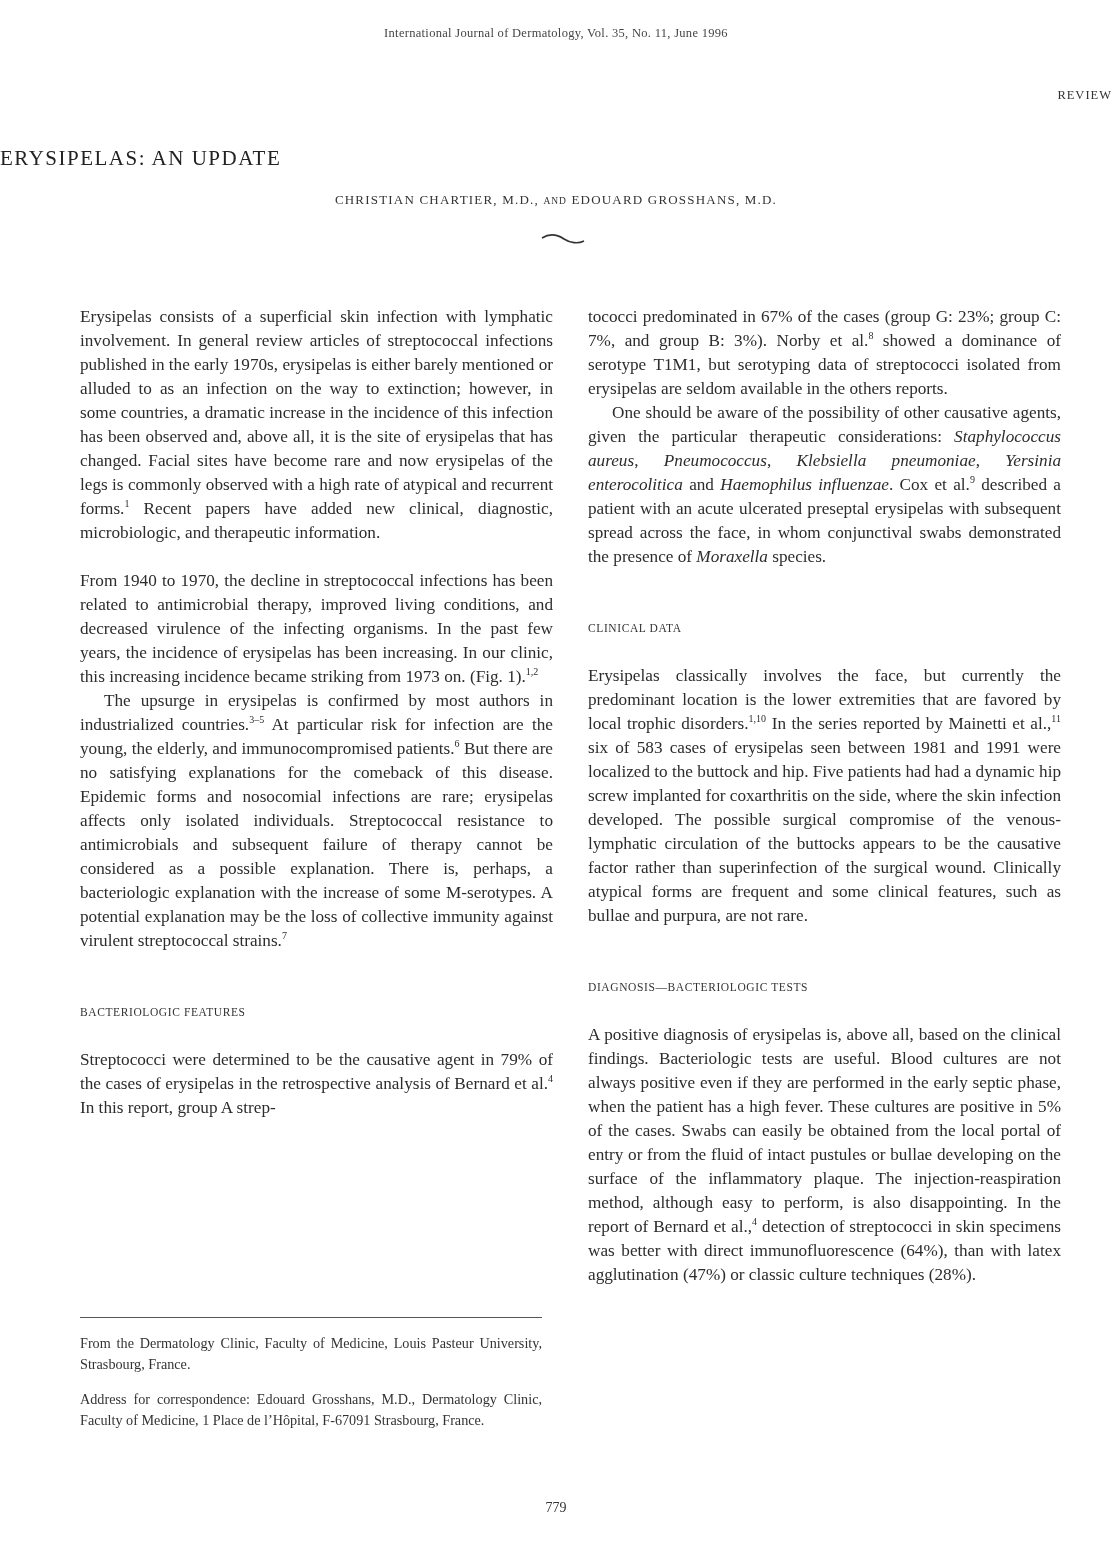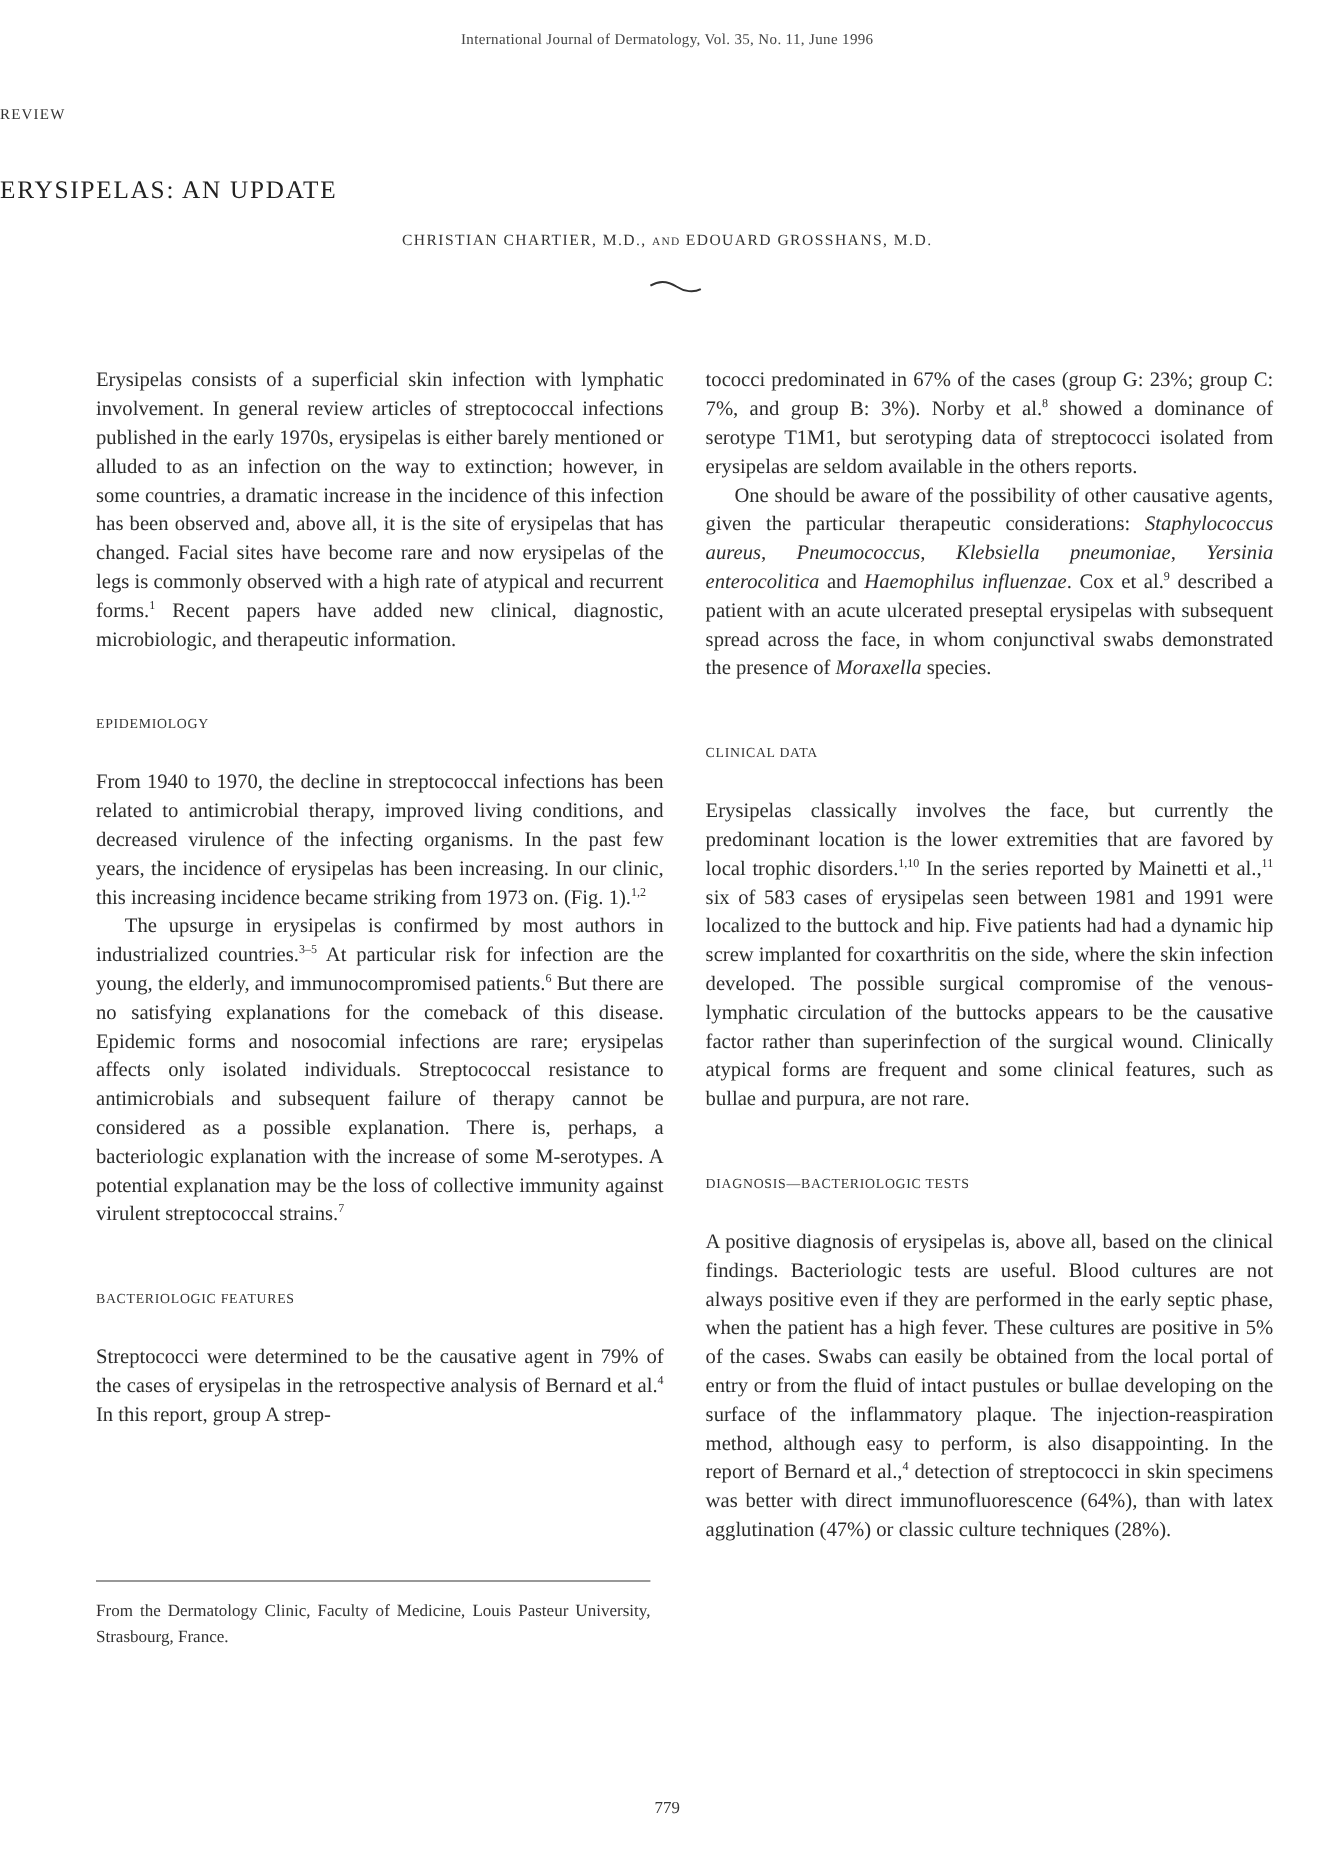--- a/index.html
+++ b/index.html
@@ -5,21 +5,21 @@
     html, body { margin: 0; padding: 0; background: #ffffff; }
     body {
       width: 1112px; height: 1558px; position: relative; overflow: hidden;
       font-family: "Liberation Serif", "DejaVu Serif", serif; color: #2a2a2a;
     }
     .running-head {
       position: absolute; top: 26px; left: 0; width: 1112px; text-align: center;
       font-size: 12.5px; letter-spacing: 0.3px; color: #444;
     }
     .review-label {
-      position: absolute; top: 88px; left: 0; width: 1112px; text-align: left;
+      position: absolute; top: 88px; left: 0; width: 1112px; text-align: right;
       font-size: 12.5px; letter-spacing: 1px; color: #333;
     }
     .title {
       position: absolute; top: 146px; left: 0; width: 1112px; 
       font-size: 21px; letter-spacing: 1.5px; color: #222;
     }
     .authors {
       position: absolute; top: 192px; left: 0; width: 1112px; text-align: center;
       font-size: 13px; letter-spacing: 1.2px; color: #333;
     }
@@ -69,21 +69,20 @@
 </div>
 <svg class="swash" viewBox="0 0 46 14">
   <path d="M2 6 C 10 1, 18 3, 24 7 C 30 11, 38 12, 44 9" stroke="#333" stroke-width="1.6" fill="none"></path>
 </svg>
 
 <div class="col col-left">
   <p class="noindent">
     <span>Erysipelas consists of a superficial skin infection with lymphatic involvement. In general review articles of streptococcal infections published in the early 1970s, erysipelas is either barely mentioned or alluded to as an infection on the way to extinction; however, in some countries, a dramatic increase in the incidence of this infection has been observed and, above all, it is the site of erysipelas that has changed. Facial sites have become rare and now erysipelas of the legs is commonly observed with a high rate of atypical and recurrent forms.</span><sup>1</sup><span> Recent papers have added new clinical, diagnostic, microbiologic, and therapeutic information.</span>
   </p>
 
-  <p class="section-head" style="margin-top:47px;">EPIDEMIOLOGY</p>
   <p class="noindent" style="margin-top:24px;">
     <span>From 1940 to 1970, the decline in streptococcal infections has been related to antimicrobial therapy, improved living conditions, and decreased virulence of the infecting organisms. In the past few years, the incidence of erysipelas has been increasing. In our clinic, this increasing incidence became striking from 1973 on. (Fig. 1).</span><sup>1,2</sup>
   </p>
   <p class="indent">
     <span>The upsurge in erysipelas is confirmed by most authors in industrialized countries.</span><sup>3–5</sup><span> At particular risk for infection are the young, the elderly, and immunocompromised patients.</span><sup>6</sup><span> But there are no satisfying explanations for the comeback of this disease. Epidemic forms and nosocomial infections are rare; erysipelas affects only isolated individuals. Streptococcal resistance to antimicrobials and subsequent failure of therapy cannot be considered as a possible explanation. There is, perhaps, a bacteriologic explanation with the increase of some M-serotypes. A potential explanation may be the loss of collective immunity against virulent streptococcal strains.</span><sup>7</sup>
   </p>
 
   <p class="section-head" style="margin-top:47px;">BACTERIOLOGIC FEATURES</p>
   <p class="noindent" style="margin-top:24px;">
     <span>Streptococci were determined to be the causative agent in 79% of the cases of erysipelas in the retrospective analysis of Bernard et al.</span><sup>4</sup><span> In this report, group A strep-</span>
@@ -105,15 +104,16 @@
 
   <p class="section-head" style="margin-top:47px;">DIAGNOSIS—BACTERIOLOGIC TESTS</p>
   <p class="noindent" style="margin-top:24px;">
     <span>A positive diagnosis of erysipelas is, above all, based on the clinical findings. Bacteriologic tests are useful. Blood cultures are not always positive even if they are performed in the early septic phase, when the patient has a high fever. These cultures are positive in 5% of the cases. Swabs can easily be obtained from the local portal of entry or from the fluid of intact pustules or bullae developing on the surface of the inflammatory plaque. The injection-reaspiration method, although easy to perform, is also disappointing. In the report of Bernard et al.,</span><sup>4</sup><span> detection of streptococci in skin specimens was better with direct immunofluorescence (64%), than with latex agglutination (47%) or classic culture techniques (28%).</span>
   </p>
 </div>
 
 <div class="footnote-rule"></div>
 <div class="footnotes">
   <p>From the Dermatology Clinic, Faculty of Medicine, Louis Pasteur University, Strasbourg, France.</p>
+  <p>Address for correspondence: Edouard Grosshans, M.D., Dermatology Clinic, Faculty of Medicine, 1 Place de l’Hôpital, F-67091 Strasbourg, France.</p>
 </div>
 
 <div class="page-number">779</div>
 
 </body></html>

